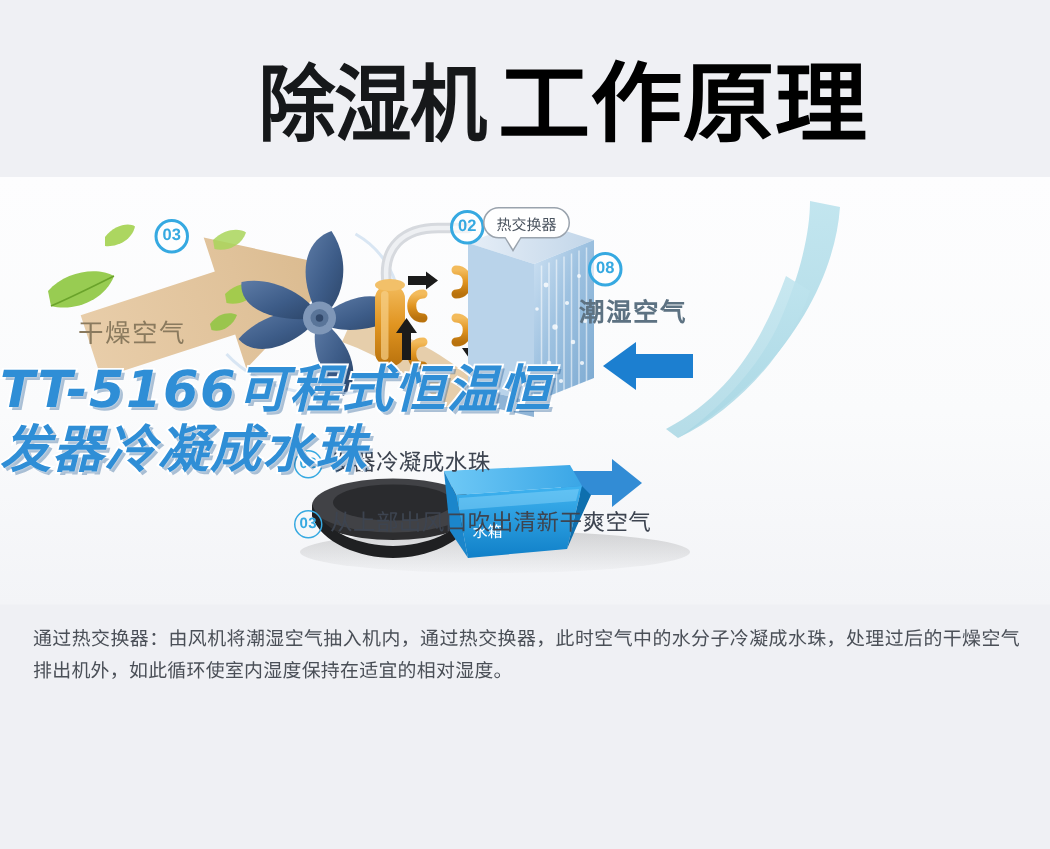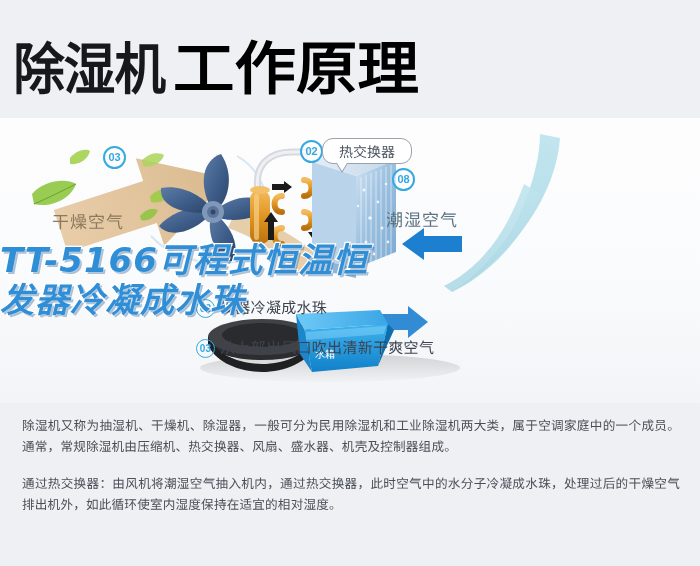--- a/index.html
+++ b/index.html
@@ -9,21 +9,21 @@
     background:#eff0f4;
     font-family:"Liberation Sans","DejaVu Sans",sans-serif;
     overflow:hidden;
     position:relative;
   }
   .page{position:relative;width:700px;height:566px;}
 
   
   .title-block{
     position:absolute;left:0;top:22px;width:564px;
-    text-align:left;
+    text-align:right;
     white-space:nowrap;
   }
   .title-a{
     font-size:56px;font-weight:700;color:#16181a;
     letter-spacing:-1px;
     display:inline-block;
     transform:scaleX(0.92);
     transform-origin:right center;
   }
   .title-b{
@@ -59,31 +59,31 @@
   .num.n01{left:392px;top:50px;}
 
   .lbl{
     position:absolute;
     font-size:17px;color:#5a6472;
     font-family:"DejaVu Sans","Liberation Sans",sans-serif;
     letter-spacing:1px;
     white-space:nowrap;
   }
   .lbl.dry{left:52px;top:90px;color:#8a7a5e;}
-  .lbl.wet{left:386px;top:88px;color:#5d7282;}
+  .lbl.wet{left:386px;top:76px;color:#5d7282;font-weight:bold;}
   .lbl.tank{left:315px;top:228px;color:#ffffff;font-size:10px;letter-spacing:0;}
 
   
   .bubble{
     position:absolute;left:322px;top:20px;
-    padding:2px 16px;
+    padding:2px 8px;
     border:1.4px solid #9aa3ad;
     border-radius:11px;
     background:#ffffff;
-    font-size:14px;color:#4c5560;
+    font-size:10px;color:#4c5560;
     white-space:nowrap;
     font-family:Liberation Sans, sans-serif;
   }
   .bubble:after{
     content:"";position:absolute;left:14px;bottom:-8px;
     width:0;height:0;
     border-left:5px solid transparent;
     border-right:5px solid transparent;
     border-top:8px solid #ffffff;
   }
@@ -340,17 +340,16 @@
       </div>
     </div>
   </div>
 
   <div class="wm">
     <span class="wm-line">TT-5166可程式恒温恒</span>
     <span class="wm-line">发器冷凝成水珠</span>
   </div>
 
   <div class="copy">
-    <p>除湿机又称为抽湿机、干燥机、除湿器，一般可分为民用除湿机和工业除湿机两大类，属于空调家庭中的一个成员。通常，常规除湿机由压缩机、热交换器、风扇、盛水器、机壳及控制器组成。</p>
     <p>通过热交换器：由风机将潮湿空气抽入机内，通过热交换器，此时空气中的水分子冷凝成水珠，处理过后的干燥空气排出机外，如此循环使室内湿度保持在适宜的相对湿度。</p>
   </div>
 
 </div>
 
 </body></html>

